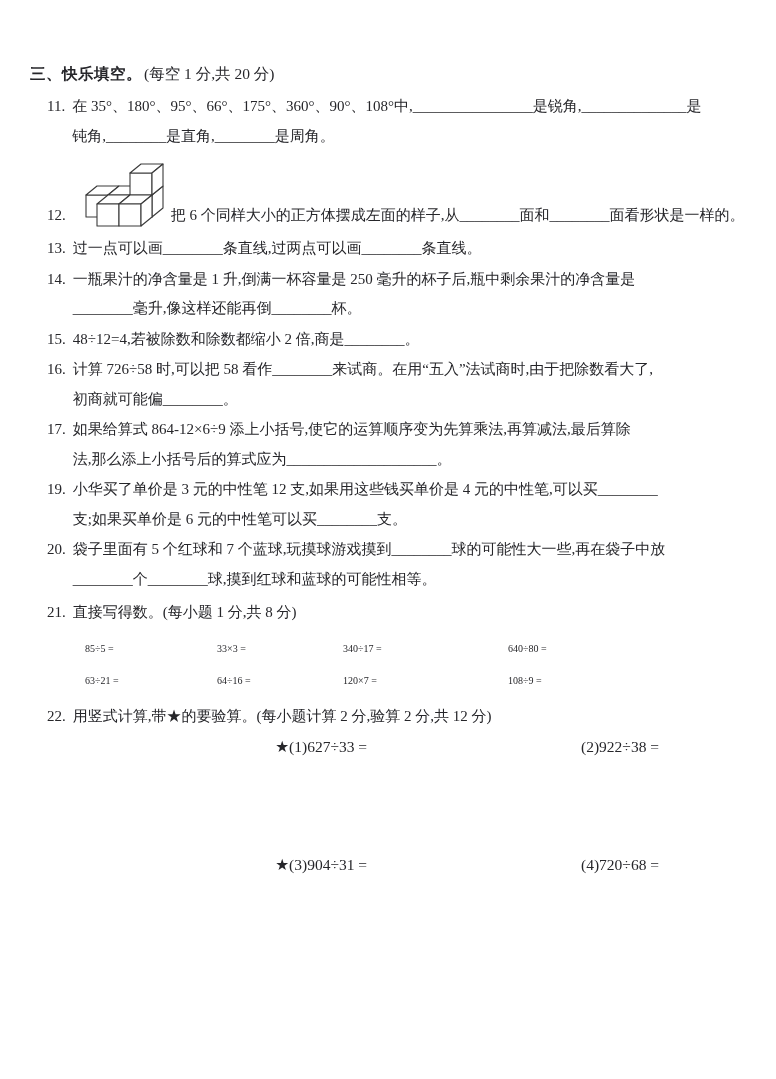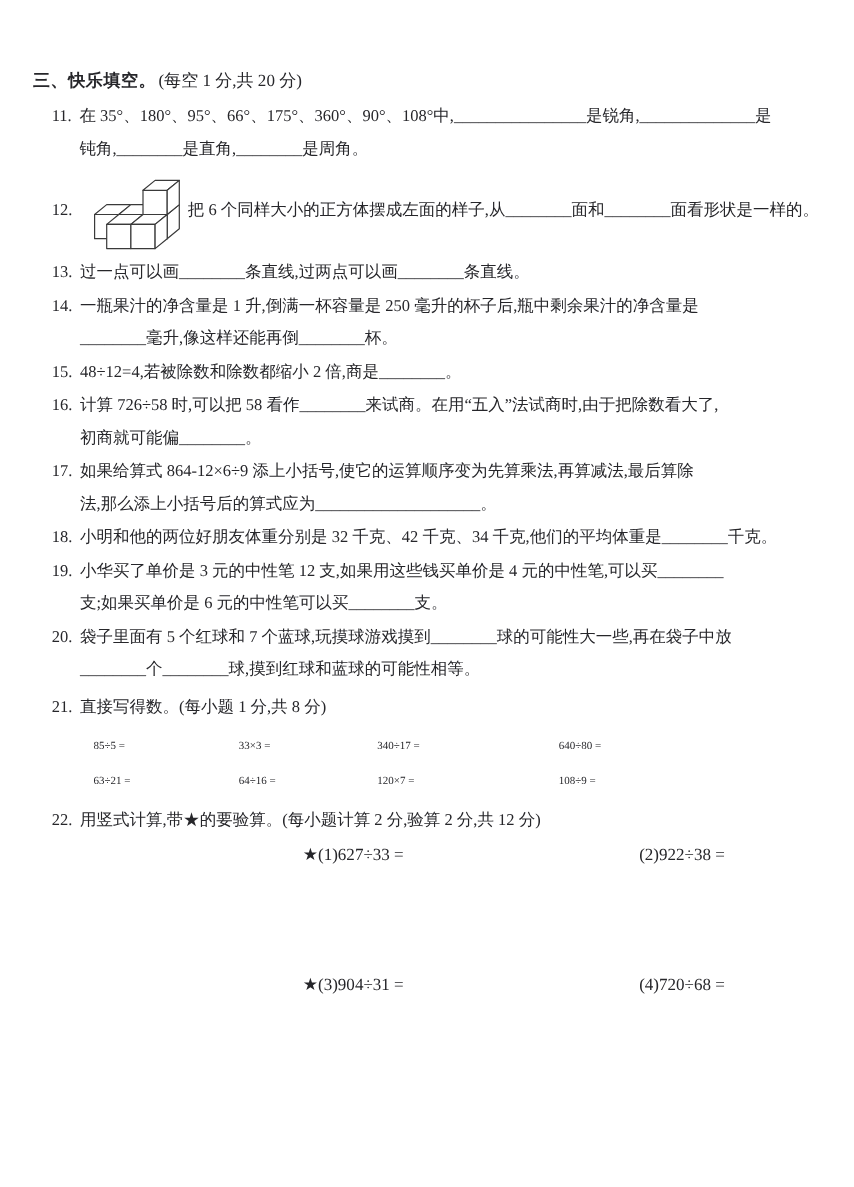--- a/index.html
+++ b/index.html
@@ -16,21 +16,21 @@
     letter-spacing:.5px;
   }
   .sec-note{margin-left:2px;}
   .q{
     display:flex;align-items:flex-start;
     font-size:15px;line-height:29.5px;
     margin:0 0 1px 17px;
   }
   .qnum{flex:0 0 auto;margin-right:7px;}
   .qtext{white-space:pre-wrap;flex:1 1 auto;}
-  .q12{align-items:center;margin-top:3px;margin-bottom:4px;}
+  .q12{align-items:flex-end;margin-top:3px;margin-bottom:4px;}
   .q12 .figure{flex:0 0 auto;margin-right:6px;line-height:0;}
   .q12 svg{display:block;}
   .calc-label{margin-top:4px;}
   .calc-grid{
     display:grid;
     grid-template-columns:132px 126px 165px auto;
     margin:6px 0 6px 55px;
     font-size:10px;line-height:30px;row-gap:2px;
   }
   .vert-row{
@@ -107,24 +107,20 @@
     <span class="qtext">计算 726÷58 时,可以把 58 看作________来试商。在用“五入”法试商时,由于把除数看大了,
 初商就可能偏________。</span>
   </div>
 
   <div class="q">
     <span class="qnum">17.</span>
     <span class="qtext">如果给算式 864-12×6÷9 添上小括号,使它的运算顺序变为先算乘法,再算减法,最后算除
 法,那么添上小括号后的算式应为____________________。</span>
   </div>
 
-  <div class="q">
-    <span class="qnum">18.</span>
-    <span class="qtext">小明和他的两位好朋友体重分别是 32 千克、42 千克、34 千克,他们的平均体重是________千克。</span>
-  </div>
 
   <div class="q">
     <span class="qnum">19.</span>
     <span class="qtext">小华买了单价是 3 元的中性笔 12 支,如果用这些钱买单价是 4 元的中性笔,可以买________
 支;如果买单价是 6 元的中性笔可以买________支。</span>
   </div>
 
   <div class="q">
     <span class="qnum">20.</span>
     <span class="qtext">袋子里面有 5 个红球和 7 个蓝球,玩摸球游戏摸到________球的可能性大一些,再在袋子中放

